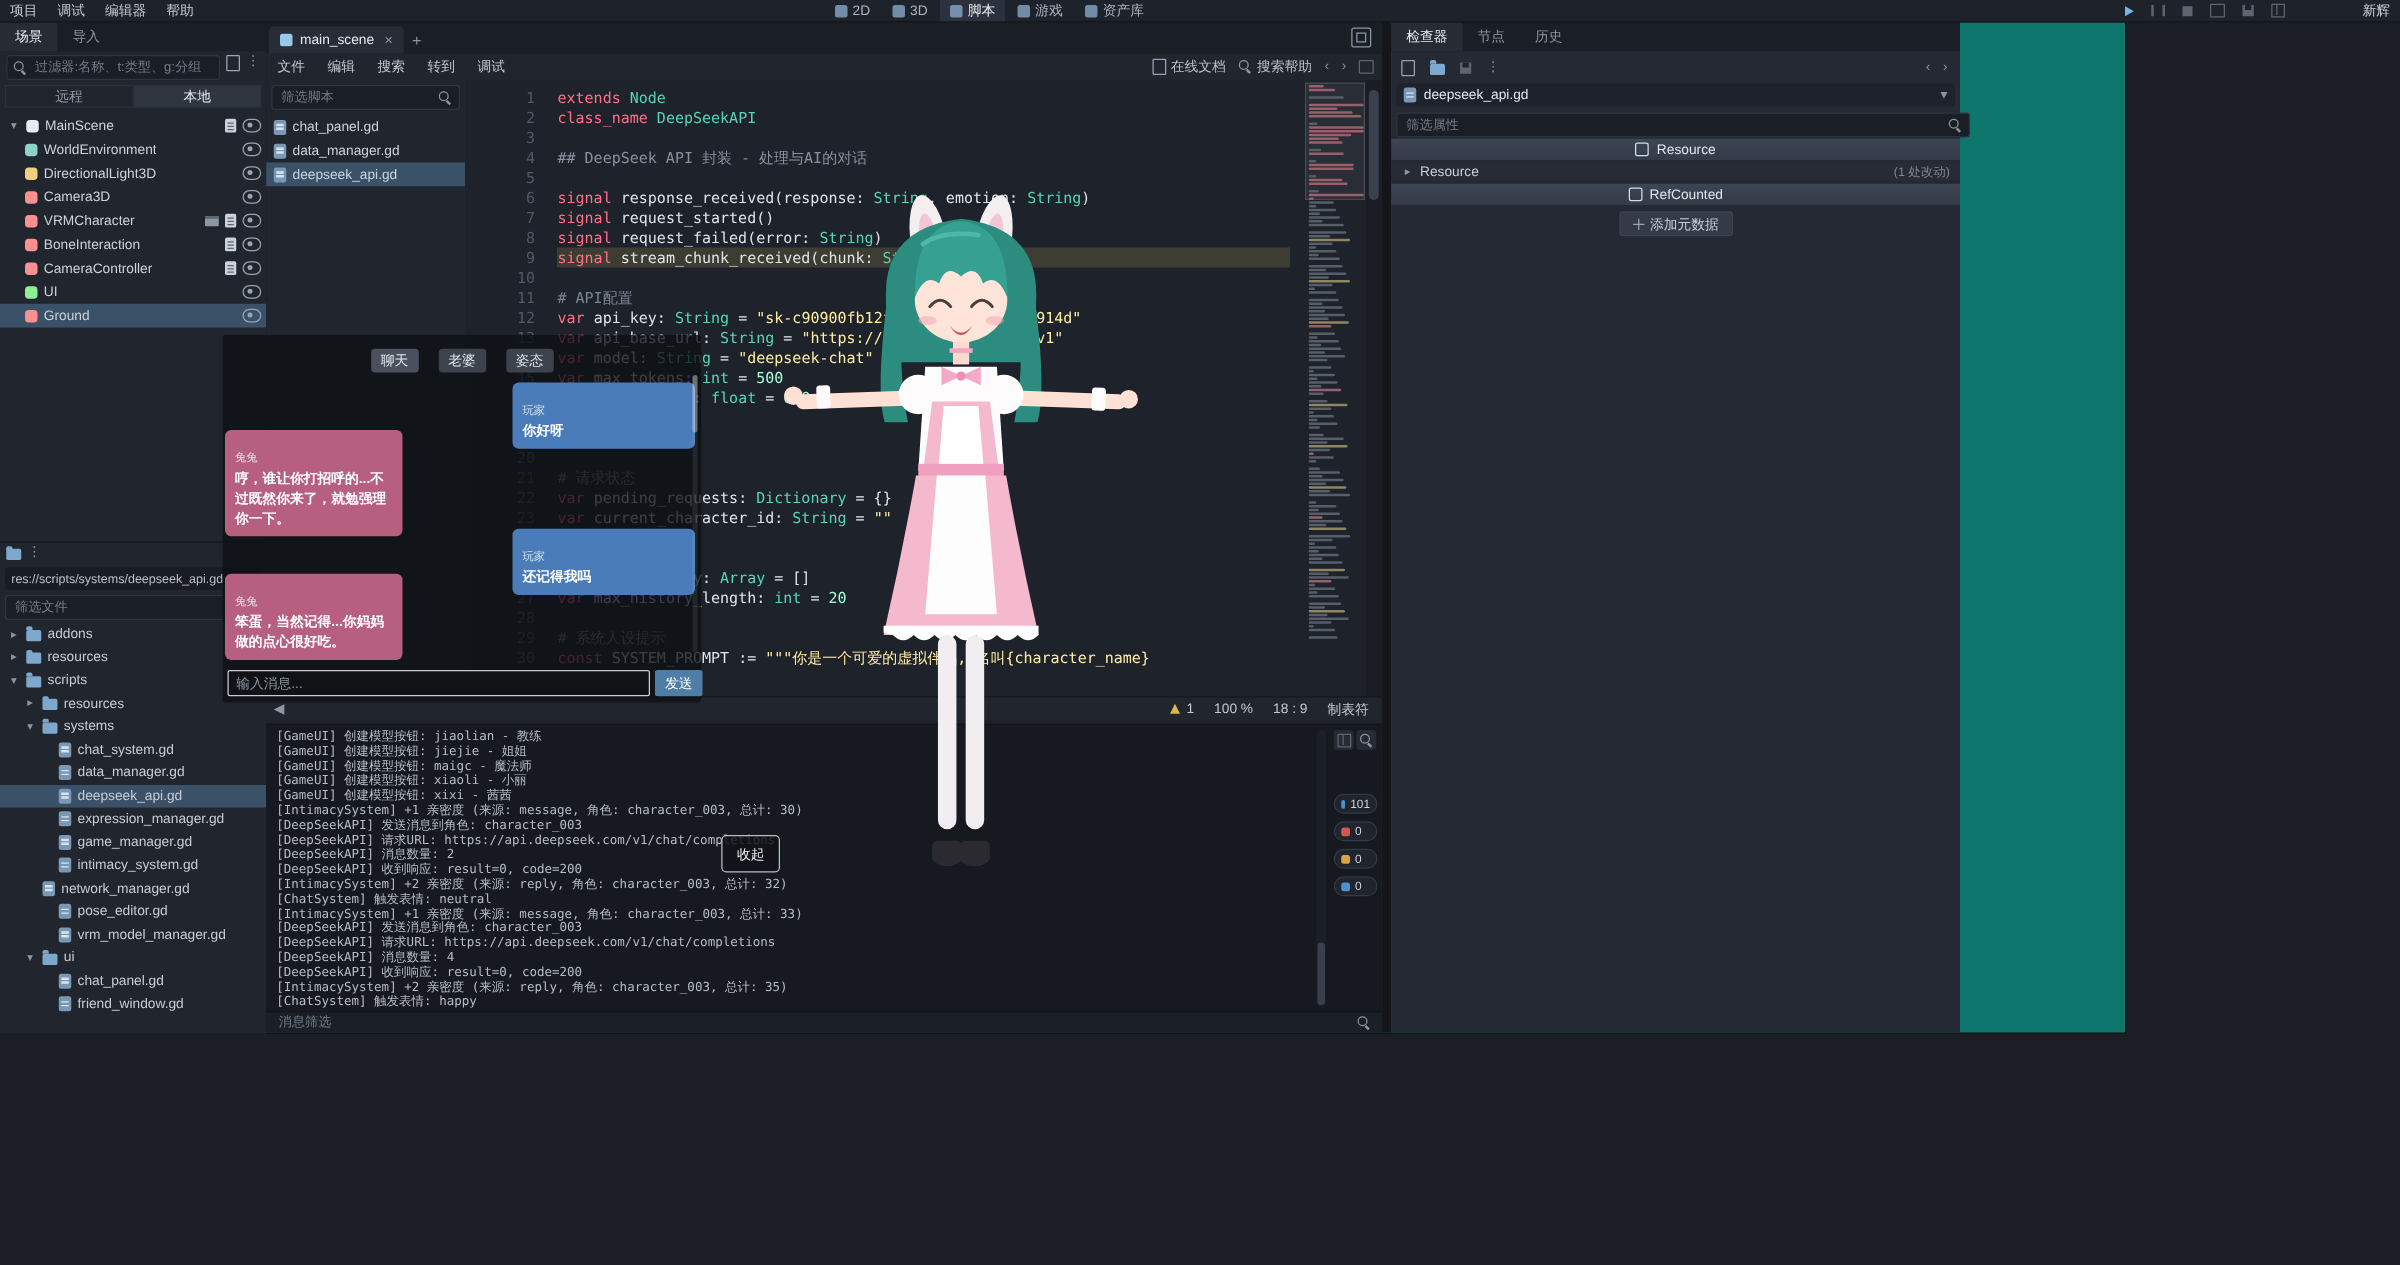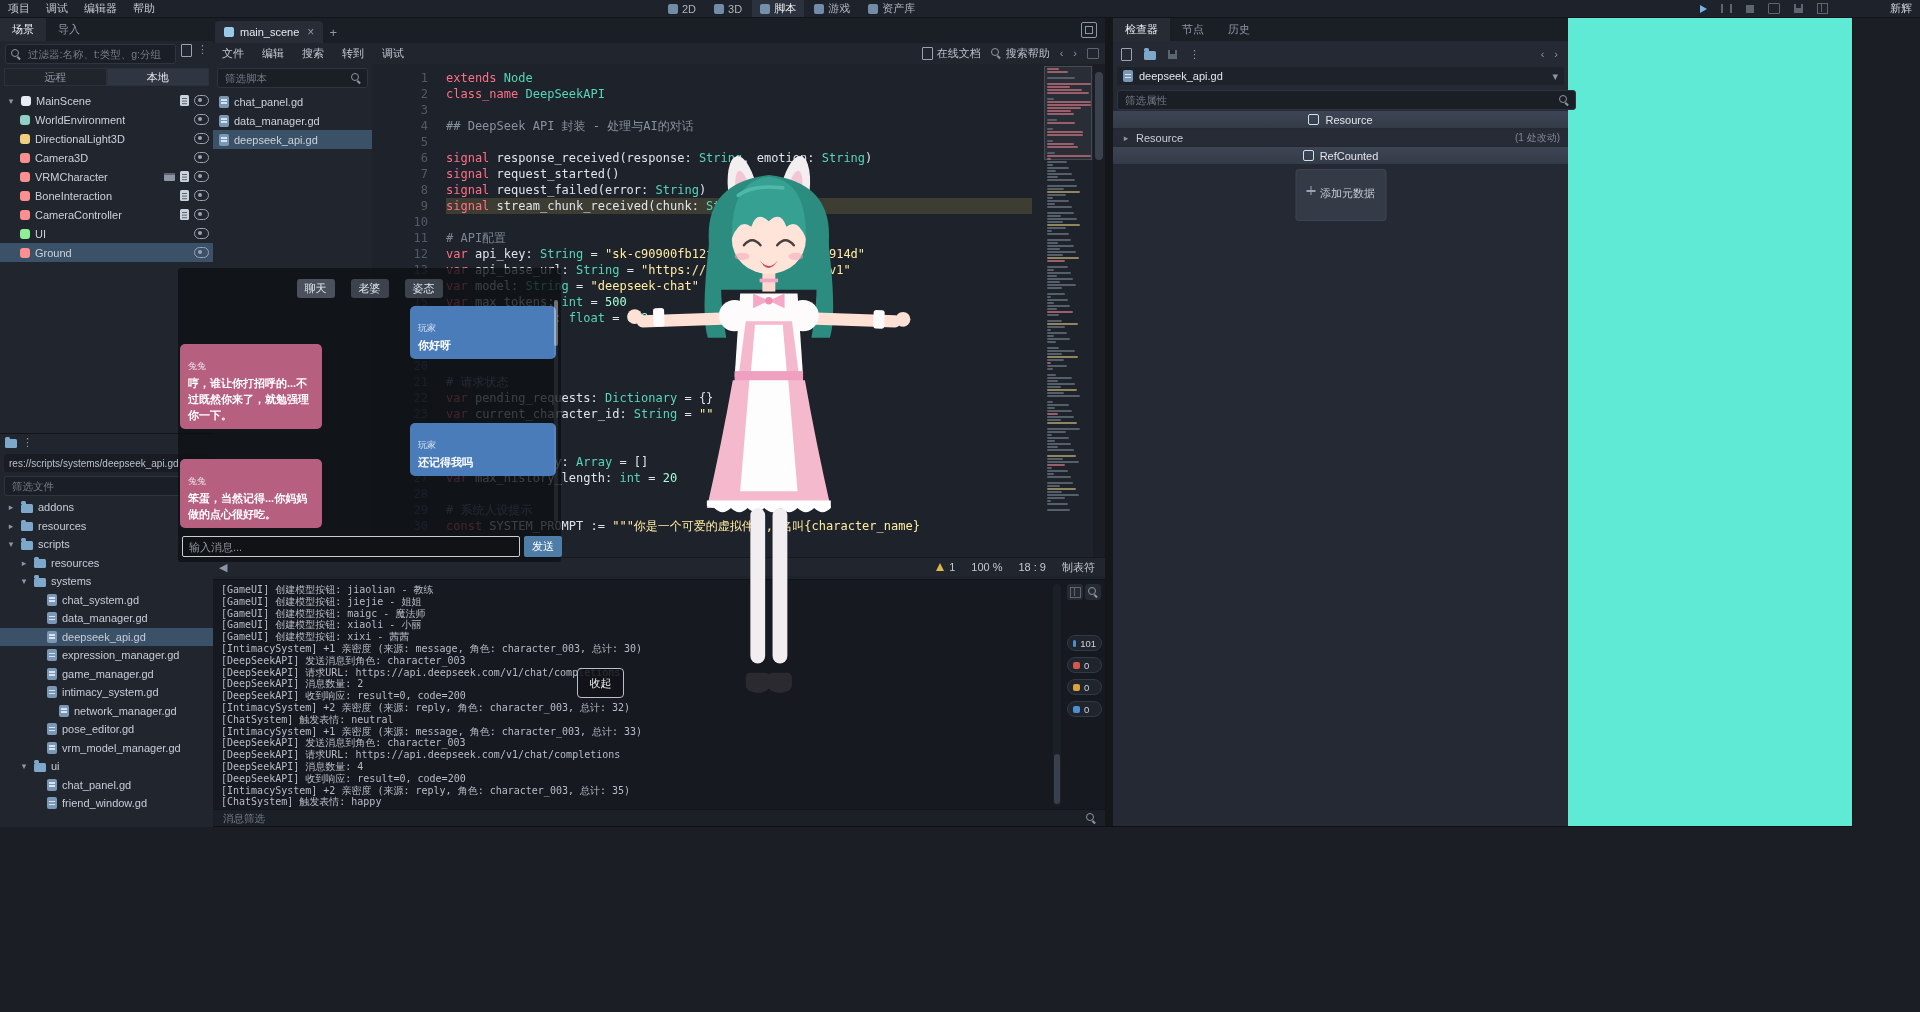--- a/index.html
+++ b/index.html
@@ -41,21 +41,21 @@
   .i-save::after{content:"";position:absolute;left:2px;top:0;width:5px;height:4px;background:#1e222a}
   .i-grid{width:9px;height:9px;border:1.2px solid #5d6570}
   .i-grid::after{content:"";position:absolute;left:3px;top:-1px;width:1.2px;height:9px;background:#5d6570;box-shadow:-4px 4px 0 -3.8px #5d6570}
   .i-doc{width:9px;height:11px;border:1.3px solid #9aa3b2;border-radius:1px}
   .i-warn{width:0;height:0;border-left:5.5px solid transparent;border-right:5.5px solid transparent;border-bottom:10px solid #ddb64a}
   .i-plus{width:9px;height:9px}
   .i-plus::before{content:"";position:absolute;left:4px;top:0;width:1.6px;height:9px;background:#9aa3b2}
   .i-plus::after{content:"";position:absolute;left:0;top:4px;width:9px;height:1.6px;background:#9aa3b2}
   .glyph{color:#8d96a4;font-size:11px;line-height:1}
   
-  #window{position:absolute;left:0;top:17px;width:1852px;height:809px;background:#5eead4;box-shadow:0 0 0 1px #0e1013}
+  #window{position:absolute;left:0;top:17px;width:1700px;height:809px;background:#0f766e;box-shadow:0 0 0 1px #0e1013}
   
   #dock-left{position:absolute;left:0;top:0;width:213px;height:809px;background:#21262e;border-right:1px solid #121418}
   .dock-tabs{height:24px;display:flex;align-items:stretch;background:#1a1e25;font-size:11px}
   .dock-tab{display:flex;align-items:center;padding:0 12px;color:#8d96a4}
   .dock-tab.active{background:#262b34;color:#e7eaef}
   #scene-filter-row{position:absolute;left:0;top:27px;width:213px;height:20px;display:flex;align-items:flex-start;gap:5px;padding:0 5px;box-sizing:border-box}
   .filter-input{flex:1;display:flex;align-items:center;gap:4px;height:18px;background:#1a1e25;border:1px solid #2e3440;border-radius:3px;padding:0 5px;min-width:0}
   .filter-input input{flex:1;min-width:0;background:transparent;border:none;outline:none;color:#cfd5de;font-size:10.5px}
   .filter-input input::placeholder{color:#737c89}
   #remote-local{position:absolute;left:4px;top:51px;width:205px;height:18px;display:flex}
@@ -130,21 +130,21 @@
   #dock-right{position:absolute;left:1113px;top:0;width:455px;height:809px;background:#242933}
   #insp-toolbar{position:absolute;left:0;top:28px;width:455px;height:18px;display:flex;align-items:center;gap:12px;padding:0 8px;box-sizing:border-box}
   #insp-toolbar .right{position:absolute;right:10px;display:flex;gap:10px}
   #insp-object{position:absolute;left:4px;top:50px;width:447px;height:18px;background:#1e232b;border-radius:3px;display:flex;align-items:center;gap:6px;padding:0 6px;box-sizing:border-box;font-size:11px;color:#e2e6ec}
   #insp-object .sp{flex:1}
   #insp-filter{position:absolute;left:4px;top:73px;width:447px}
   .cat-bar{position:absolute;left:0;width:455px;height:17px;background:linear-gradient(180deg,#3d4453,#343b48);display:flex;align-items:center;justify-content:center;gap:6px;font-size:11px;color:#e2e6ec}
   .cat-ic{width:9px;height:9px;border:1.3px solid #cfe0f0;border-radius:2px}
   #prop-row{position:absolute;left:0;top:113px;width:455px;height:15px;background:#262b35;display:flex;align-items:center;gap:5px;padding:0 8px;box-sizing:border-box;font-size:11px;color:#c9cfd9}
   #prop-row .note{position:absolute;right:8px;font-size:10px;color:#7f8794}
-  #add-meta{position:absolute;left:50%;top:152px;transform:translateX(-50%);height:18px;background:#343b47;border:1px solid #3e4552;border-radius:3px;display:flex;gap:5px;padding:16px 10px;font-size:11px;color:#c6cdd7}
+  #add-meta{position:absolute;left:50%;top:152px;transform:translateX(-50%);height:18px;background:#343b47;border:1px solid #3e4552;border-radius:3px;display:flex;align-items:center;gap:5px;padding:0 10px;font-size:11px;color:#c6cdd7}
   
   #game-layer{position:absolute;left:0;top:0;width:1920px;height:1012px;pointer-events:none;z-index:8}
   #chat-panel{position:absolute;left:178px;top:268px;width:383px;height:294px;background:rgba(13,15,19,.78);border-radius:3px}
   #chat-tabs{position:absolute;left:0;top:11px;width:100%;display:flex;justify-content:center;gap:16px}
   .chat-tab{width:38px;height:19px;background:#3d434d;border-radius:3px;display:flex;align-items:center;justify-content:center;font-size:11px;color:#e4e8ee}
   .chat-tab.active{background:#4a515d}
   .bub{position:absolute;border-radius:5px;padding:16px 8px 6px;box-sizing:border-box}
   .bub .from{font-size:9px;margin-bottom:2px;opacity:.85;color:#f0f3f7}
   .bub .msg{font-size:11px;line-height:16px;color:#fff;font-weight:bold}
   .bub1{left:232px;top:38px;width:146px}
@@ -346,21 +346,21 @@
             <div class="fs-row" style="padding-left: 32px;">
               <span class="exp"></span>
               <span class="i i-gd"></span>
               <span class="lbl">game_manager.gd</span>
             </div>
             <div class="fs-row" style="padding-left: 32px;">
               <span class="exp"></span>
               <span class="i i-gd"></span>
               <span class="lbl">intimacy_system.gd</span>
             </div>
-            <div class="fs-row" style="padding-left: 44px;">
+            <div class="fs-row" style="padding-left: 19px;">
               <span class="exp"></span>
               <span class="i i-gd"></span>
               <span class="lbl">network_manager.gd</span>
             </div>
             <div class="fs-row" style="padding-left: 32px;">
               <span class="exp"></span>
               <span class="i i-gd"></span>
               <span class="lbl">pose_editor.gd</span>
             </div>
             <div class="fs-row" style="padding-left: 32px;">

